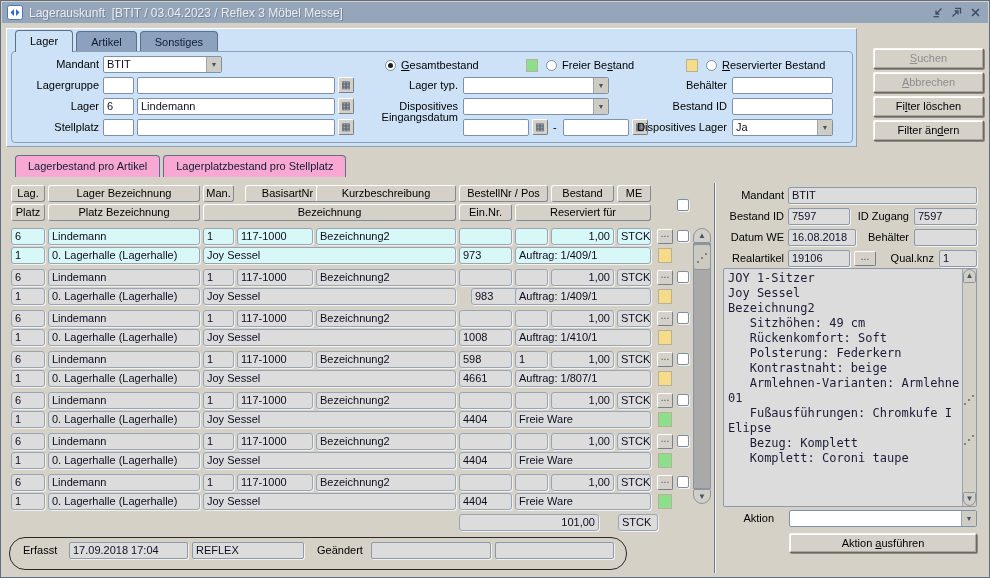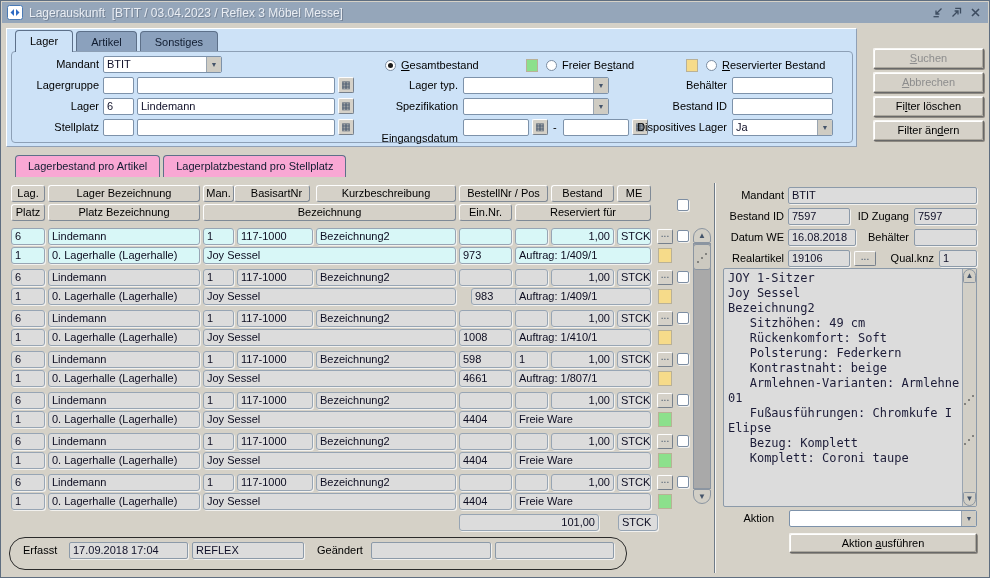--- a/index.html
+++ b/index.html
@@ -172,27 +172,27 @@
       <span class="radio"></span>
       <span class="rlabel"><u>R</u>eservierter Bestand</span>
     </span>
 
     <div class="lbl" style="left:340px;top:48px;width:111px">Lager typ.</div>
     <span class="dd" style="left:456px;top:48px;width:146px">
       <span class="dd-val"></span>
       <span class="dd-btn">▼</span>
     </span>
 
-    <div class="lbl" style="left:340px;top:69px;width:111px">Spezifikation</div>
+    <div class="lbl" style="left:340px;top:69px;width:111px">Dispositives</div>
     <span class="dd" style="left:456px;top:69px;width:146px">
       <span class="dd-val"></span>
       <span class="dd-btn">▼</span>
     </span>
 
-    <div class="lbl" style="left:340px;top:101px;width:111px">Eingangsdatum</div>
+    <div class="lbl" style="left:340px;top:80px;width:111px">Eingangsdatum</div>
     <span class="wfield" style="left:456px;top:90px;width:66px"></span>
     <span class="sbtn" style="left:525px;top:90px">▦</span>
     <div class="lbl left" style="left:546px;top:90px;width:8px">-</div>
     <span class="wfield" style="left:556px;top:90px;width:66px"></span>
     <span class="sbtn" style="left:625px;top:90px">▦</span>
 
     <div class="lbl" style="left:598px;top:48px;width:122px">Behälter</div>
     <span class="wfield" style="left:725px;top:48px;width:101px"></span>
     <div class="lbl" style="left:598px;top:69px;width:122px">Bestand ID</div>
     <span class="wfield" style="left:725px;top:69px;width:101px"></span>
@@ -212,21 +212,21 @@
 
   <div class="ctabs" id="content-tabs">
       <div class="ctab">Lagerbestand pro Artikel</div>
       <div class="ctab">Lagerplatzbestand pro Stellplatz</div>
     </div>
 
   <div id="table">
       <div class="hcell" style="left: 10px; top: 184px; width: 34px;">Lag.</div>
       <div class="hcell" style="left: 47px; top: 184px; width: 152px;">Lager Bezeichnung</div>
       <div class="hcell" style="left: 202px; top: 184px; width: 31px;">Man.</div>
-      <div class="hcell" style="left: 233px; top: 184px; width: 76px; padding-left: 9px;">BasisartNr</div>
+      <div class="hcell" style="left: 244px; top: 184px; width: 76px; padding-left: 9px;">BasisartNr</div>
       <div class="hcell" style="left: 315px; top: 184px; width: 140px;">Kurzbeschreibung</div>
       <div class="hcell" style="left: 458px; top: 184px; width: 89px;">BestellNr / Pos</div>
       <div class="hcell" style="left: 550px; top: 184px; width: 63px;">Bestand</div>
       <div class="hcell" style="left: 616px; top: 184px; width: 34px;">ME</div>
       <div class="hcell" style="left: 10px; top: 203px; width: 34px;">Platz</div>
       <div class="hcell" style="left: 47px; top: 203px; width: 152px;">Platz Bezeichnung</div>
       <div class="hcell" style="left: 202px; top: 203px; width: 253px;">Bezeichnung</div>
       <div class="hcell" style="left: 458px; top: 203px; width: 53px;">Ein.Nr.</div>
       <div class="hcell" style="left: 514px; top: 203px; width: 136px;">Reserviert für</div>
       <div class="cb" style="left: 676px; top: 198px;"></div>

